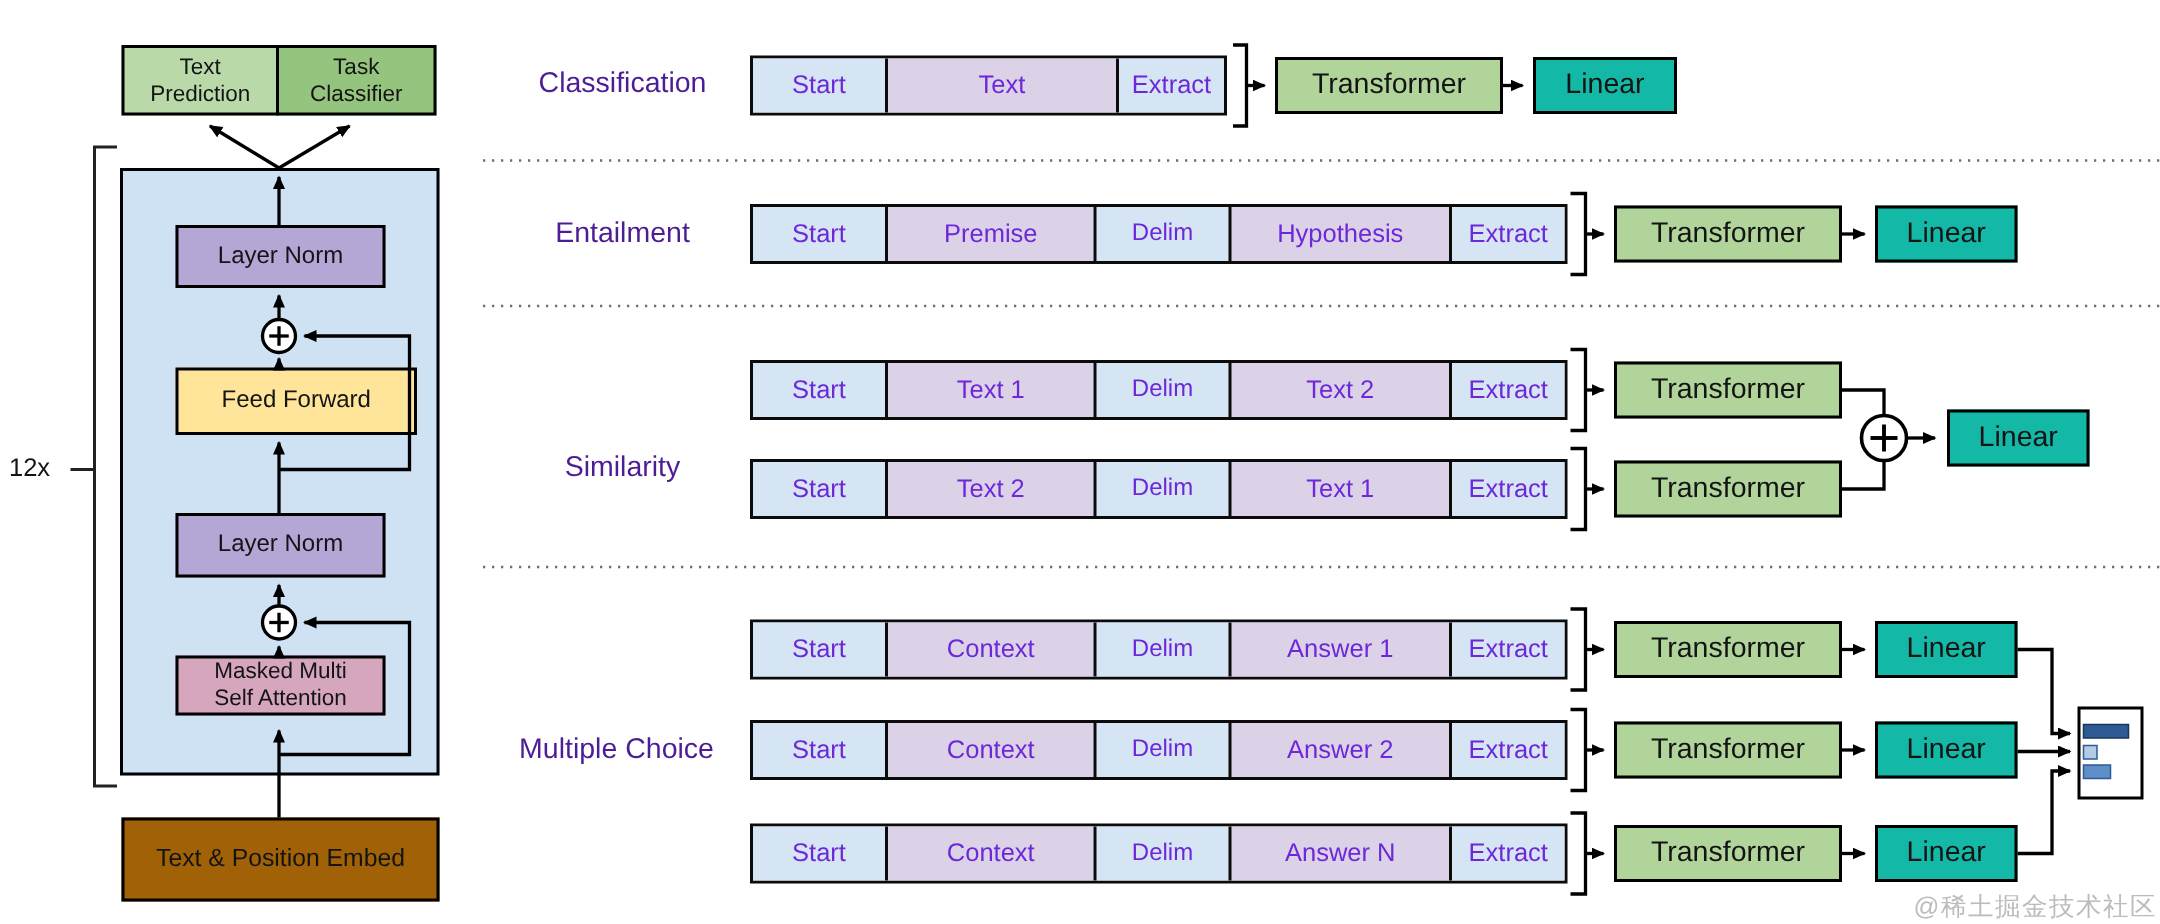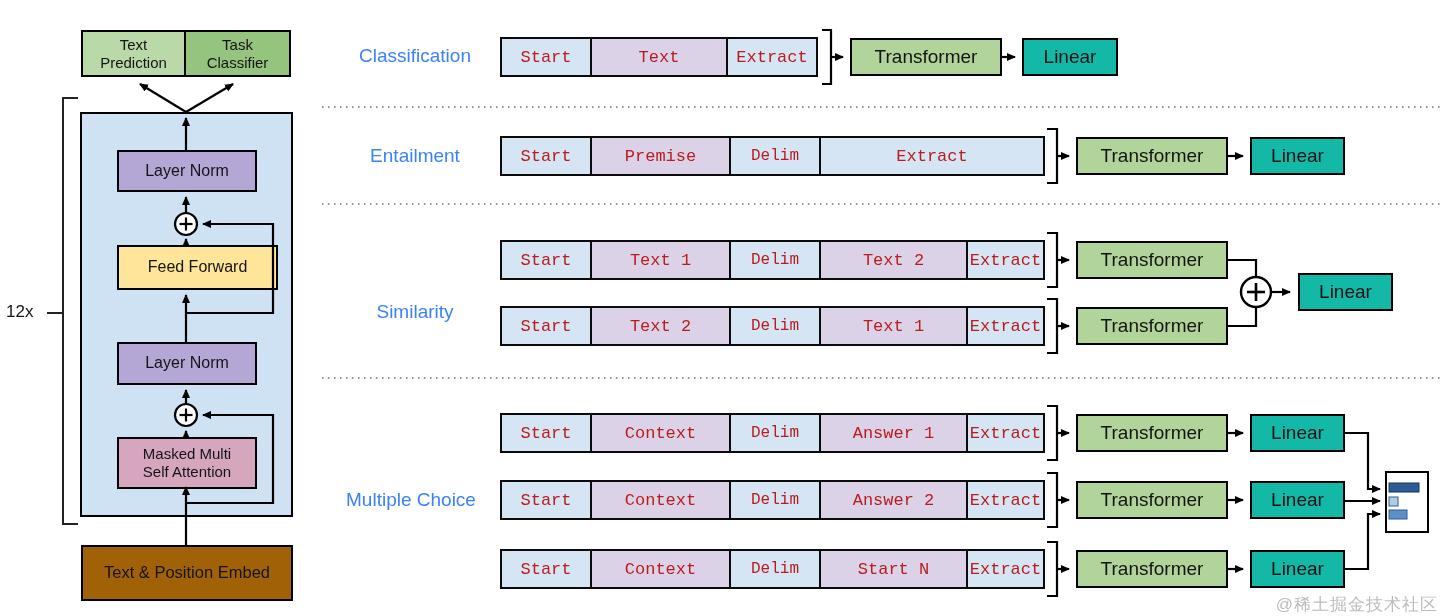--- a/index.html
+++ b/index.html
@@ -4,48 +4,48 @@
 <style>
   html,body{margin:0;padding:0;background:#fff;}
   .stage{position:relative;width:1440px;height:616px;background:#fff;overflow:hidden;
          font-family:"Liberation Sans",sans-serif;color:#141414;}
   .abs{position:absolute;box-sizing:border-box;}
   .box{position:absolute;box-sizing:border-box;border:2px solid #000;
        display:flex;align-items:center;justify-content:center;text-align:center;line-height:1.18;}
   .panel{position:absolute;box-sizing:border-box;border:2.5px solid #000;background:#cfe2f3;}
   .bar{position:absolute;box-sizing:border-box;display:flex;border:2px solid #0b0b0b;}
   .cell{display:flex;align-items:center;justify-content:center;box-sizing:border-box;
-        font-size:17px;color:#b91c1c;font-family:Liberation Mono, monospace;}
+        font-size:17px;color:#6d28d9;}
   .cell + .cell{border-left:2px solid #0b0b0b;}
   .blue{background:#d6e5f3;}
   .purp{background:#dcd2e7;}
   .cw1{width:88px;} .cw2{width:139px;} .cw3{width:90px;font-size:16px;} .cw4{width:147px;} .cw5{flex:1;}
-  .ccw2{width:136px;}
+  .ccw2{width:154px;}
   .tbox{position:absolute;box-sizing:border-box;border:2px solid #000;background:#b0d49a;
         display:flex;align-items:center;justify-content:center;font-size:19px;}
   .lin{position:absolute;box-sizing:border-box;border:2px solid #000;background:#14b8a6;
        display:flex;align-items:center;justify-content:center;font-size:19px;}
-  .lbl{position:absolute;font-size:19px;text-align:center;color:#3b82f6;}
+  .lbl{position:absolute;font-size:19px;text-align:center;color:#4c1d95;}
   .wm{position:absolute;right:2px;top:593px;font-size:17px;color:#bcbcbc;letter-spacing:1px;}
   svg.overlay{position:absolute;left:0;top:0;pointer-events:none;}
 </style>
 </head>
 <body>
 
 <div class="stage">
 
   <div class="panel" style="left:80px;top:112px;width:213px;height:405px;"></div>
 
   <div class="box" style="left:81px;top:30px;width:105px;height:47px;background:#b9d9a8;font-size:15px;padding:0 6px;">Text Prediction</div>
   <div class="box" style="left:184px;top:30px;width:107px;height:47px;background:#94c47d;font-size:15px;padding:0 6px;">Task Classifier</div>
 
   <div class="box" style="left:117px;top:150px;width:140px;height:42px;background:#b4a7d6;font-size:16px;">Layer Norm</div>
   <div class="box" style="left:117px;top:245px;width:161px;height:45px;background:#ffe599;font-size:16px;">Feed Forward</div>
   <div class="box" style="left:117px;top:342px;width:140px;height:43px;background:#b4a7d6;font-size:16px;">Layer Norm</div>
-  <div class="box" style="left:117px;top:437px;width:140px;height:52px;background:#d5a6bd;font-size:15px;padding:0 10px;">Masked Multi Self Attention</div>
+  <div class="box" style="left:117px;top:437px;width:140px;height:40px;background:#d5a6bd;font-size:15px;padding:0 10px;">Masked Multi Self Attention</div>
   <div class="box" style="left:81px;top:545px;width:212px;height:56px;background:#a16207;font-size:16.5px;border-width:2.5px;">Text &amp; Position Embed</div>
 
   <div class="abs" style="left:6px;top:302px;width:38px;font-size:17px;text-align:left;">12x</div>
 
   <div class="lbl" style="left:340px;top:45px;width:150px;">Classification</div>
   <div class="lbl" style="left:340px;top:145px;width:150px;">Entailment</div>
   <div class="lbl" style="left:340px;top:280px;width:150px;margin-top:21px;">Similarity</div>
   <div class="lbl" style="left:330px;top:489px;width:162px;">Multiple Choice</div>
 
   <div class="bar" style="left:500px;top:37px;width:318px;height:40px;">
@@ -53,20 +53,21 @@
     <div class="cell purp ccw2">Text</div>
     <div class="cell blue cw5">Extract</div>
   </div>
   <div class="tbox" style="left:850px;top:38px;width:152px;height:38px;">Transformer</div>
   <div class="lin" style="left:1022px;top:38px;width:96px;height:38px;">Linear</div>
 
   <div class="bar" style="left:500px;top:136px;width:545px;height:40px;">
     <div class="cell blue cw1">Start</div>
     <div class="cell purp cw2">Premise</div>
     <div class="cell blue cw3">Delim</div>
+    <div class="cell purp cw4">Hypothesis</div>
     <div class="cell blue cw5">Extract</div>
   </div>
   <div class="tbox" style="left:1076px;top:137px;width:152px;height:38px;">Transformer</div>
   <div class="lin" style="left:1250px;top:137px;width:95px;height:38px;">Linear</div>
 
   <div class="bar" style="left:500px;top:240px;width:545px;height:40px;">
     <div class="cell blue cw1">Start</div>
     <div class="cell purp cw2">Text 1</div>
     <div class="cell blue cw3">Delim</div>
     <div class="cell purp cw4">Text 2</div>
@@ -94,21 +95,21 @@
     <div class="cell blue cw1">Start</div>
     <div class="cell purp cw2">Context</div>
     <div class="cell blue cw3">Delim</div>
     <div class="cell purp cw4">Answer 2</div>
     <div class="cell blue cw5">Extract</div>
   </div>
   <div class="bar" style="left:500px;top:549px;width:545px;height:40px;">
     <div class="cell blue cw1">Start</div>
     <div class="cell purp cw2">Context</div>
     <div class="cell blue cw3">Delim</div>
-    <div class="cell purp cw4">Start N</div>
+    <div class="cell purp cw4">Answer N</div>
     <div class="cell blue cw5">Extract</div>
   </div>
   <div class="tbox" style="left:1076px;top:414px;width:152px;height:38px;">Transformer</div>
   <div class="tbox" style="left:1076px;top:481px;width:152px;height:38px;">Transformer</div>
   <div class="tbox" style="left:1076px;top:550px;width:152px;height:38px;">Transformer</div>
   <div class="lin" style="left:1250px;top:414px;width:95px;height:38px;">Linear</div>
   <div class="lin" style="left:1250px;top:481px;width:95px;height:38px;">Linear</div>
   <div class="lin" style="left:1250px;top:550px;width:95px;height:38px;">Linear</div>
 
   <div class="wm">@稀土掘金技术社区</div>

